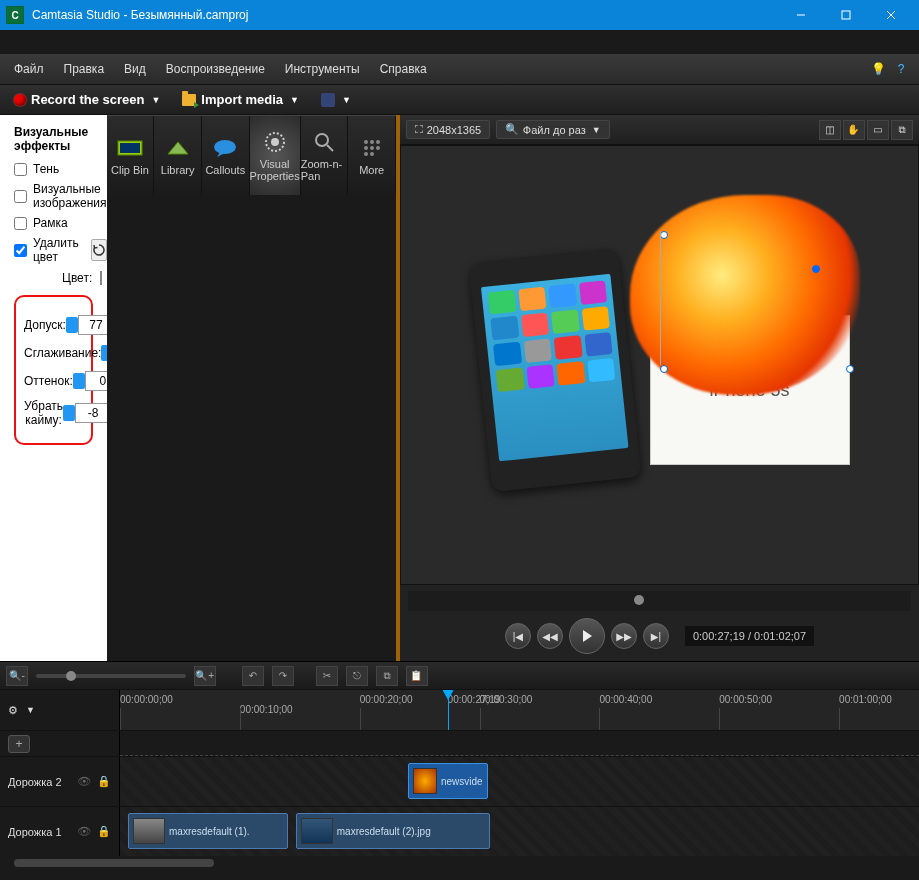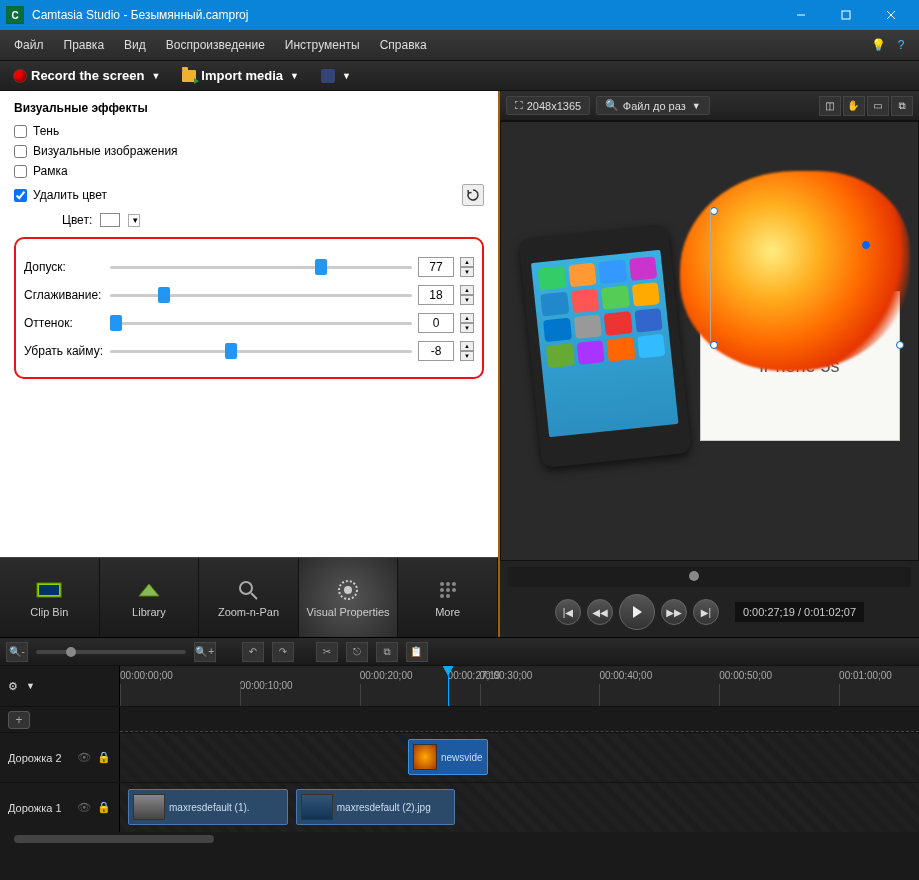--- a/index.html
+++ b/index.html
@@ -7,53 +7,53 @@
 
 
 .titlebar { height: 30px; background: #0a84d8; display: flex; align-items: center; padding: 0 6px; color: #fff; }
 .titlebar .app-icon { width: 18px; height: 18px; background: #0a6e3a; border: 1px solid #063; display: flex; align-items: center; justify-content: center; font-size: 10px; font-weight: bold; margin-right: 8px; }
 .titlebar .title { flex: 1; font-size: 12px; }
 .titlebar .winbtns { display: flex; }
 .titlebar .winbtn { width: 45px; height: 30px; display: flex; align-items: center; justify-content: center; cursor: pointer; }
 .titlebar .winbtn svg { width: 10px; height: 10px; }
 
 
-.menubar { height: 24px; background: linear-gradient(#3a3a3a,#2a2a2a); display: flex; align-items: center; padding: 15px 4px; border-bottom: 1px solid #111; }
+.menubar { height: 24px; background: linear-gradient(#3a3a3a,#2a2a2a); display: flex; align-items: center; padding: 15px 4px; border-bottom: 1px solid #111; margin-top: 24px; }
 .menubar .menu { padding: 3px 10px; color: #ddd; cursor: pointer; font-size: 12px; }
 .menubar .right-icons { margin-left: auto; display: flex; gap: 6px; padding-right: 6px; }
 .bulb { width:16px; height:16px; display:flex; align-items:center; justify-content:center; }
 
 
 .toolbar { height: 30px; background: linear-gradient(#2f2f2f,#1f1f1f); display: flex; align-items: center; padding: 0 6px; gap: 6px; border-bottom: 1px solid #111; }
 .tb-btn { display: flex; align-items: center; gap: 5px; padding: 3px 8px; color: #fff; font-weight: bold; font-size: 13px; cursor: pointer; border-radius:2px; }
 .rec-dot { width: 12px; height: 12px; background: #e00; border-radius: 50%; box-shadow: inset -2px -2px 3px #800, 0 0 2px #f55; }
 .folder { width:14px; height:12px; background:#f0b030; border-radius:1px; position:relative; }
 .folder::before { content:""; position:absolute; top:-3px; left:0; width:6px; height:3px; background:#f0b030; border-radius:1px 1px 0 0; }
 .folder .arrow { position:absolute; right:-3px; bottom:-2px; width:0; height:0; border-left:5px solid #3a8f3a; border-top:3px solid transparent; border-bottom:3px solid transparent; }
 .drop { font-size:9px; margin-left:2px; }
 .clipicon { width:14px; height:14px; background:#347; border-radius:2px; }
 
 
 .main { display: flex; height: 546px; }
-.left { width: 500px; display: flex; flex-direction: column; border-right: 2px solid #a16207; }
+.left { width: 400px; display: flex; flex-direction: row; border-right: 4px solid #a16207; }
 .right { flex: 1; display: flex; flex-direction: column; background: #222; }
 
 
 .panel { background: #fff; color: #000; flex: 1; padding: 10px 14px; font-size: 12px; overflow:hidden; }
 .panel-title { font-weight: bold; margin-bottom: 6px; }
 .chk-row { display: flex; align-items: center; gap: 6px; padding: 3px 0; }
 .chk-row input[type=checkbox] { width:13px; height:13px; }
 .revert { float: right; width:22px; height:22px; border:1px solid #aaa; background:#eee; display:flex; align-items:center; justify-content:center; cursor:pointer; border-radius:2px; }
 .color-row { display:flex; align-items:center; gap:8px; padding:4px 0 4px 48px; }
 .color-swatch { width:20px; height:14px; background:#fff; border:1px solid #888; }
 .swatch-drop { width:12px; text-align:center; border:1px solid #aaa; font-size:8px; cursor:pointer; padding:1px 2px; }
 
 .highlight-box { border: 2px solid #e11; border-radius: 10px; padding: 10px 8px 8px 8px; margin-top: 6px; }
 .slider-row { display: flex; align-items: center; gap: 6px; margin: 8px 0; }
-.slider-row label { width: 80px; text-align: left; font-size: 12px; }
+.slider-row label { width: 80px; text-align: center; font-size: 12px; }
 .slider-track { flex: 1; height: 18px; position: relative; display:flex; align-items:center; }
 .slider-track .rail { height:3px; width:100%; background:#ccc; border-radius:2px; }
 .slider-track .thumb { position:absolute; top:1px; width:12px; height:16px; background:#2196f3; border-radius:2px; transform:translateX(-50%); cursor:pointer; }
 .numbox { width:36px; height:20px; border:1px solid #999; text-align:center; font-size:12px; }
 .spinbtns { display:flex; flex-direction:column; }
 .spinbtns button { width:14px; height:10px; font-size:6px; line-height:6px; border:1px solid #999; background:#eee; cursor:pointer; padding:0; }
 .invert-row { display:flex; align-items:center; gap:6px; padding-left: 86px; margin-top:6px; }
 
 
 .tabs { height: 80px; background: linear-gradient(#2b2b2b,#1b1b1b); display: flex; border-top:1px solid #444; }
@@ -266,35 +266,44 @@
       <div class="tab">
           <div class="tab-ico">
             <svg width="24" height="20">
               <path d="M2 16 L12 4 L22 16 Z" fill="#8b5" stroke="#580"></path>
             </svg>
           </div>
           <span>Library</span>
         </div>
       <div class="tab">
           <div class="tab-ico">
+            <svg width="26" height="20">
+              <ellipse cx="13" cy="9" rx="11" ry="7" fill="#2b8fe0"></ellipse>
+              <path d="M8 14 L5 19 L13 15 Z" fill="#2b8fe0"></path>
+            </svg>
+          </div>
+          <span>Callouts</span>
+        </div>
+      <div class="tab active">
+          <div class="tab-ico">
+            <svg width="24" height="24">
+              <circle cx="12" cy="12" r="9" fill="none" stroke="#ccc" stroke-width="2" stroke-dasharray="2 2"></circle>
+              <circle cx="12" cy="12" r="4" fill="#ccc"></circle>
+            </svg>
+          </div>
+          <span style="text-align:center">Visual Properties</span>
+        </div>
+      <div class="tab">
+          <div class="tab-ico">
             <svg width="22" height="22">
               <circle cx="9" cy="9" r="6" fill="none" stroke="#aaa" stroke-width="2"></circle>
               <line x1="14" y1="14" x2="20" y2="20" stroke="#aaa" stroke-width="2"></line>
             </svg>
           </div>
           <span>Zoom-n-Pan</span>
-        </div>
-      <div class="tab active">
-          <div class="tab-ico">
-            <svg width="24" height="24">
-              <circle cx="12" cy="12" r="9" fill="none" stroke="#ccc" stroke-width="2" stroke-dasharray="2 2"></circle>
-              <circle cx="12" cy="12" r="4" fill="#ccc"></circle>
-            </svg>
-          </div>
-          <span style="text-align:center">Visual Properties</span>
         </div>
       <div class="tab">
           <div class="tab-ico">
             <svg width="20" height="20">
               <circle cx="4" cy="4" r="2" fill="#888"></circle>
               <circle cx="10" cy="4" r="2" fill="#888"></circle>
               <circle cx="16" cy="4" r="2" fill="#888"></circle>
               <circle cx="4" cy="10" r="2" fill="#888"></circle>
               <circle cx="10" cy="10" r="2" fill="#888"></circle>
               <circle cx="16" cy="10" r="2" fill="#888"></circle>
@@ -444,21 +453,21 @@
     <div class="track-head">
       <span>Дорожка 1</span>
       <span style="margin-left:auto;color:#666">👁</span>
       <span style="color:#666">🔒</span>
     </div>
     <div class="track-body">
       <div class="clip" style="left:1%; width:160px">
         <div class="thumb" style="background:linear-gradient(#888,#444)"></div>
         <span>maxresdefault (1).</span>
       </div>
-      <div class="clip" style="left:22%; width:159px">
+      <div class="clip" style="left:22%; width:194px">
         <div class="thumb" style="background:linear-gradient(#357,#135)"></div>
         <span>maxresdefault (2).jpg</span>
       </div>
     </div>
   </div>
 
   <div class="hscroll">
       <div class="bar"></div>
     </div>
 </div>

